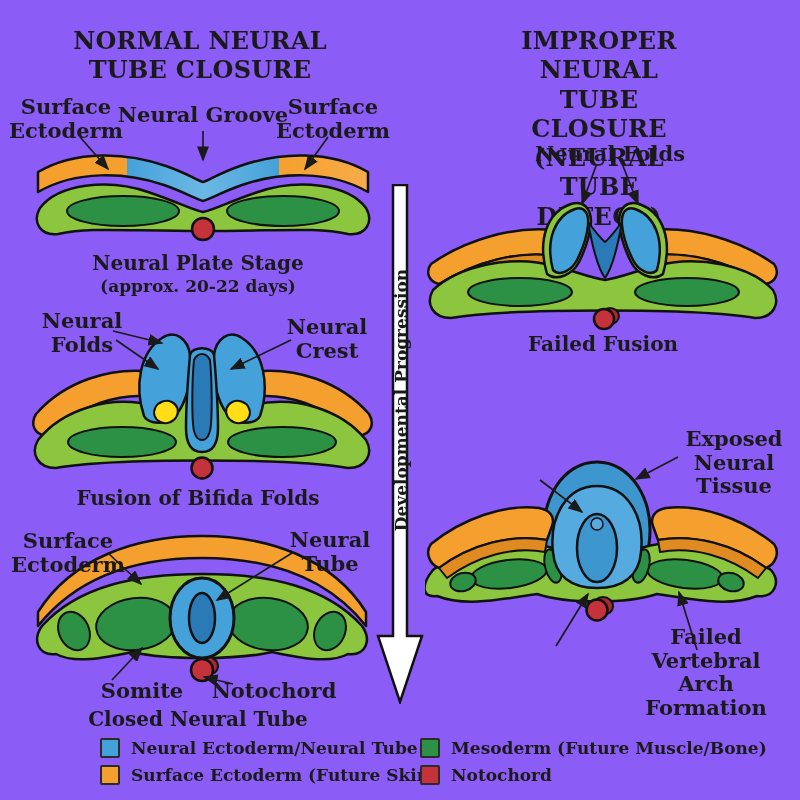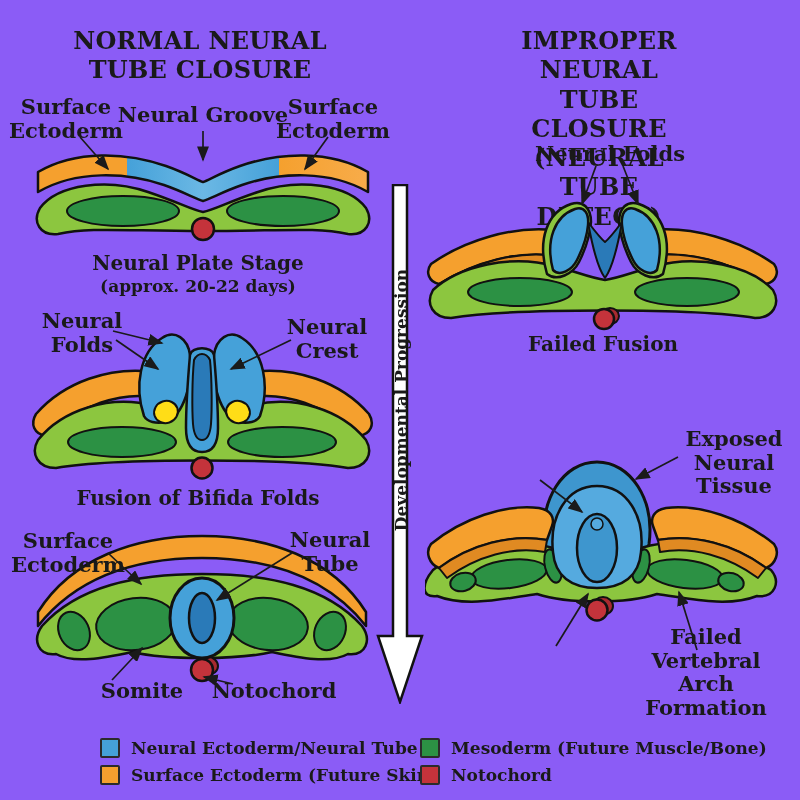--- a/index.html
+++ b/index.html
@@ -108,20 +108,21 @@
     <circle cx="170" cy="142" r="11" fill="#C4333B" stroke="#111" stroke-width="2.5"></circle>
     <ellipse cx="170" cy="90" rx="32" ry="40" fill="#45A1D9" stroke="#111" stroke-width="3"></ellipse>
     <ellipse cx="170" cy="90" rx="13" ry="25" fill="#2A7AB8" stroke="#111" stroke-width="2.5"></ellipse>
   </svg>
   <div class="lbl" style="left:68px;top:553px;">Surface
 Ectoderm</div>
   <div class="lbl" style="left:330px;top:552px;">Neural
 Tube</div>
   <div class="lbl" style="left:97px;top:691px;margin-left:45px;">Somite</div>
   <div class="lbl" style="left:274px;top:691px;">Notochord</div>
+  <div class="cap" style="left:198px;top:719px;">Closed Neural Tube</div>
 
   <svg class="abs" style="left:376px;top:184px;" width="48" height="520" viewBox="0 0 48 520">
     <path d="M17,1 L31,1 L31,452 L46,452 L24,518 L2,452 L17,452 Z" fill="#ffffff" stroke="#111" stroke-width="2.5" stroke-linejoin="miter"></path>
   </svg>
   <div class="arrow-label">Developmental Progression</div>
 
   <svg class="abs" style="left:425px;top:178px;" width="355" height="168" viewBox="0 0 355 168">
     <path d="M6,86 C40,62 88,48 128,52 C136,54 139,60 136,66 L131,78 C94,72 50,84 14,106 C4,104 0,94 6,86 Z" fill="#F5A02E" stroke="#111" stroke-width="2.5" stroke-linejoin="round"></path>
     <path d="M14,106 C50,84 94,72 131,78 L129,87 C96,81 56,95 20,115 Z" fill="#E08A22" stroke="#111" stroke-width="2" stroke-linejoin="round"></path>
     <path d="M349,86 C315,62 267,48 227,52 C219,54 216,60 219,66 L224,78 C261,72 305,84 341,106 C351,104 355,94 349,86 Z" fill="#F5A02E" stroke="#111" stroke-width="2.5" stroke-linejoin="round"></path>

